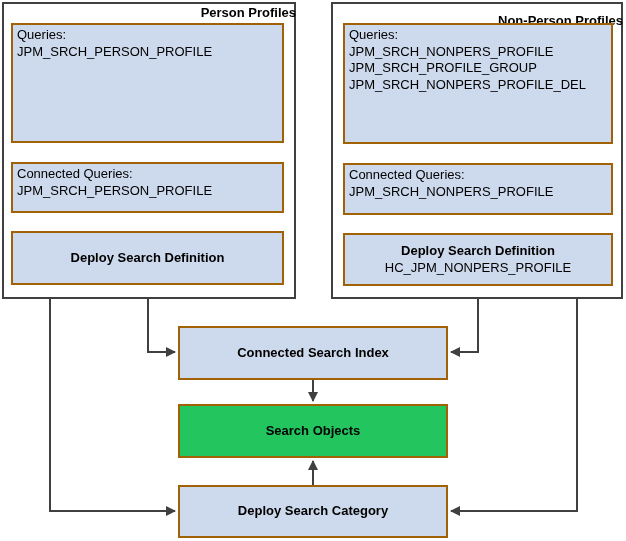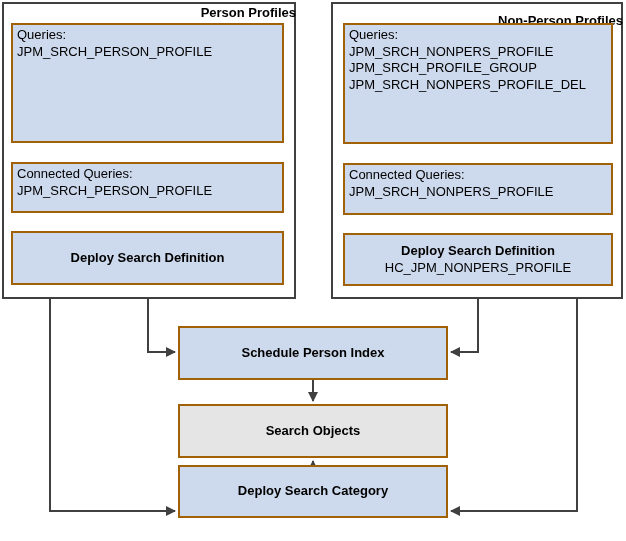--- a/index.html
+++ b/index.html
@@ -9,21 +9,21 @@
   }
   .abs{position:absolute;box-sizing:border-box;}
   .panel{border:2px solid #404040;background:#FFFFFF;}
   .panel-title{font-weight:bold;font-size:13px;text-align:right;padding-left:44px;}
   .bluebox{
     background:#CDD9EC;border:2px solid #a16207;font-size:13px;line-height:16.5px;
   }
   .listbox{padding:2px 2px 0 4px;text-align:left;}
   .centerbox{display:flex;flex-direction:column;justify-content:center;align-items:center;text-align:center;}
   .bold{font-weight:bold;}
-  .orange{background:#e5e5e5;}
+  .orange{background:#22c55e;}
   svg.connectors{position:absolute;left:0;top:0;pointer-events:none;}
 </style>
 </head>
 <body>
 
 <div class="canvas">
 
   <svg class="connectors" width="626" height="541" viewBox="0 0 626 541">
     <defs>
       <marker id="arrow" viewBox="0 0 10 10" refX="9" refY="5" markerWidth="5" markerHeight="5" orient="auto-start-reverse">
@@ -75,24 +75,24 @@
     <div>Connected Queries:</div>
     <div>JPM_SRCH_NONPERS_PROFILE</div>
   </div>
 
   <div class="abs bluebox centerbox" style="left:343px;top:233px;width:270px;height:53px;">
     <div class="bold">Deploy Search Definition</div>
     <div>HC_JPM_NONPERS_PROFILE</div>
   </div>
 
   <div class="abs bluebox centerbox bold" style="left:178px;top:326px;width:270px;height:54px;">
-    <div>Schedule Person Index</div>
+    <div>Connected Search Index</div>
   </div>
 
   <div class="abs bluebox centerbox bold orange" style="left:178px;top:404px;width:270px;height:54px;">
     <div>Search Objects</div>
   </div>
 
-  <div class="abs bluebox centerbox" style="left:178px;top:465px;width:270px;height:53px;">
+  <div class="abs bluebox centerbox" style="left:178px;top:485px;width:270px;height:53px;">
     <div class="bold">Deploy Search Category</div>
   </div>
 
 </div>
 
 </body></html>

